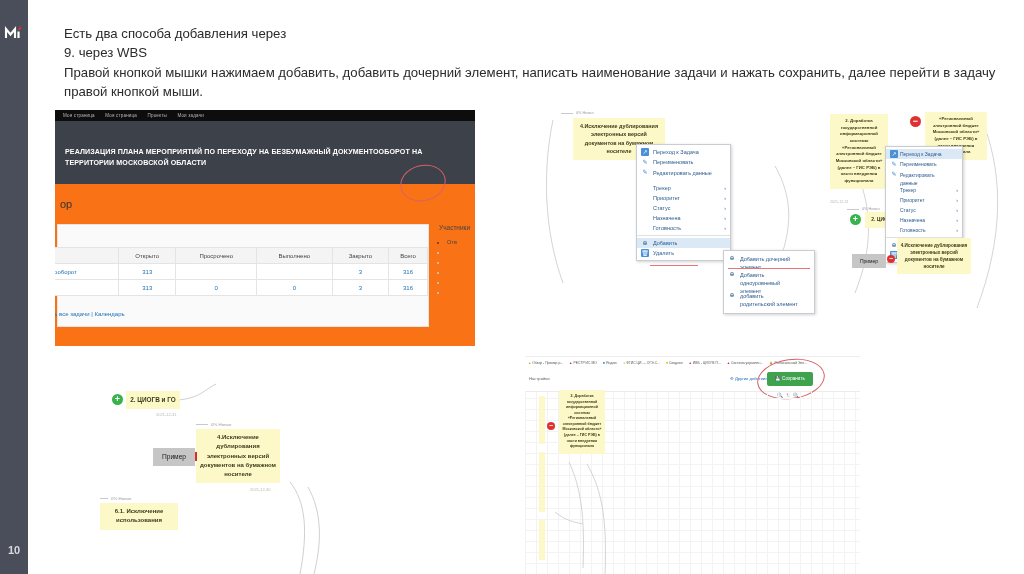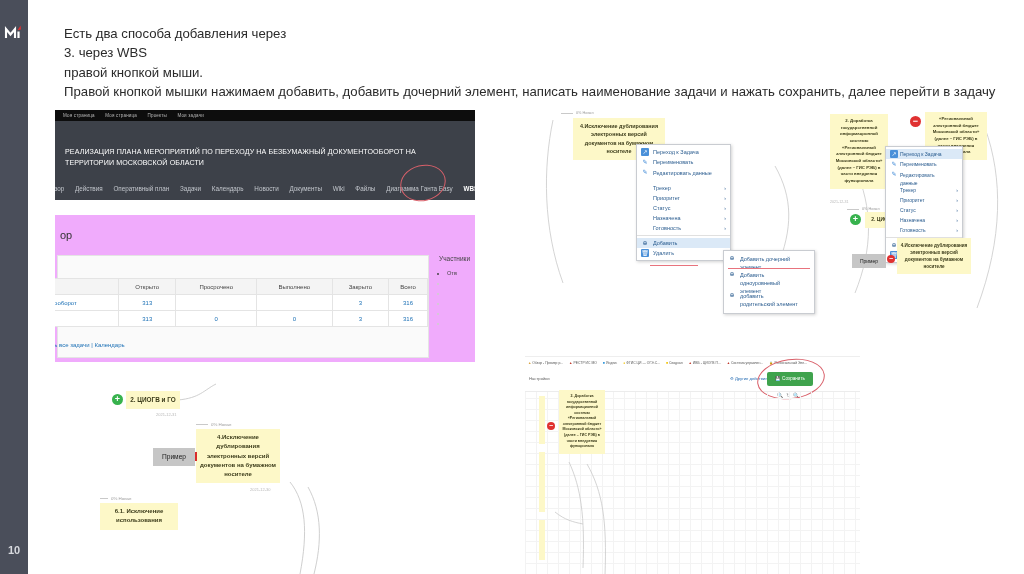--- a/index.html
+++ b/index.html
@@ -42,32 +42,32 @@
     background:#0d0d0d; color:#b9b9b9; font-size:4.5px;
     padding-left:8px; line-height:11px; letter-spacing:.2px;
   }
   .s1-topbar span { margin-right:9px; }
   .s1-titlebar {
     position:absolute; left:0; top:11px; width:420px; height:57px;
     background:#3d4149;
   }
   .s1-title {
     position:absolute; left:10px; top:26px; width:396px;
-    color:#ffffff; font-size:7.1px; font-weight:normal; line-height:1.6;
+    color:#ffffff; font-size:7.1px; font-weight:bold; line-height:1.6;
     letter-spacing:.1px;
   }
   .s1-tabs {
     position:absolute; left:0; top:68px; width:420px; height:22px;
     background:#3d4149; color:#c2c6cc; font-size:6.3px;
     line-height:22px; white-space:nowrap;
   }
   .s1-tabs .tab { display:inline-block; margin-right:9px; }
   .s1-tabs .tab:first-child { margin-left:-4px; }
   .s1-tabs .tab.active { color:#ffffff; font-weight:bold; }
-  .s1-body { position:absolute; left:0; top:105px; width:420px; height:162px; background:#f0abfc; }
+  .s1-body { position:absolute; left:0; top:74px; width:420px; height:162px; background:#f97316; }
   .s1-h1 { position:absolute; left:5px; top:14px; font-size:11px; color:#333; }
   .s1-card {
     position:absolute; left:2px; top:40px; width:372px; height:103px;
     background:#fafafa; border:1px solid #e4e4e4;
   }
   .s1-table { position:absolute; left:-26px; top:22px; width:396px; border-collapse:collapse; }
   .s1-table th, .s1-table td {
     border:1px solid #e4e4e4; font-size:6px; font-weight:normal;
     text-align:center; height:16px; color:#1a6fb5; background:#fff;
   }
@@ -197,23 +197,23 @@
         <path d="M2 16 L2 7 L6.5 12.5 L11 7 L11 16" fill="none" stroke="#ffffff" stroke-width="2.1" stroke-linejoin="miter"></path>
         <rect x="13.4" y="9.5" width="2.2" height="6.5" fill="#ffffff"></rect>
         <path d="M13.6 8.2 L16.6 3.4 L16.9 7.6 Z" fill="#e03131"></path>
       </svg>
     </div>
     <div class="rail-page">10</div>
   </div>
 
   <div class="heading">
     <div>Есть два способа добавления через</div>
-    <div>3. через WBS</div>
+    <div>9. через WBS</div>
+    <div>Правой кнопкой мышки нажимаем добавить, добавить дочерний элемент, написать наименование задачи и нажать сохранить, далее перейти в задачу</div>
     <div>правой кнопкой мыши.</div>
-    <div>Правой кнопкой мышки нажимаем добавить, добавить дочерний элемент, написать наименование задачи и нажать сохранить, далее перейти в задачу</div>
   </div>
 
   <div class="shot1">
 
     <div class="s1-topbar">
       <span>Моя страница</span>
       <span>Моя страница</span>
       <span>Проекты</span>
       <span>Мои задачи</span>
     </div>

